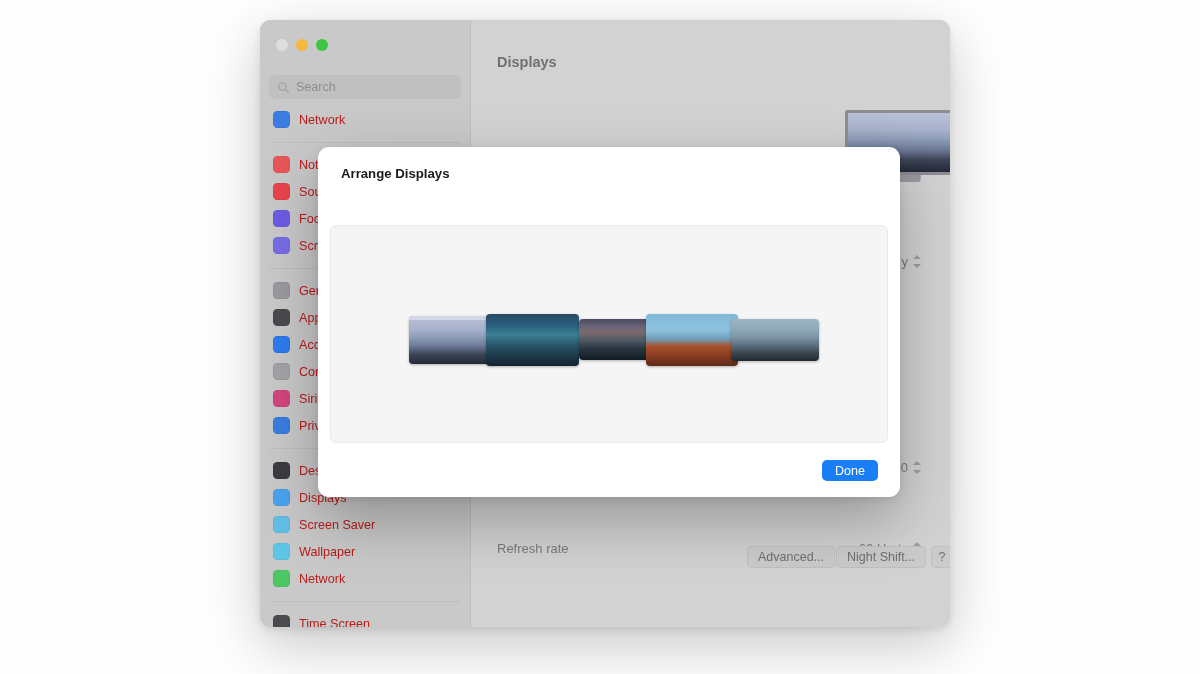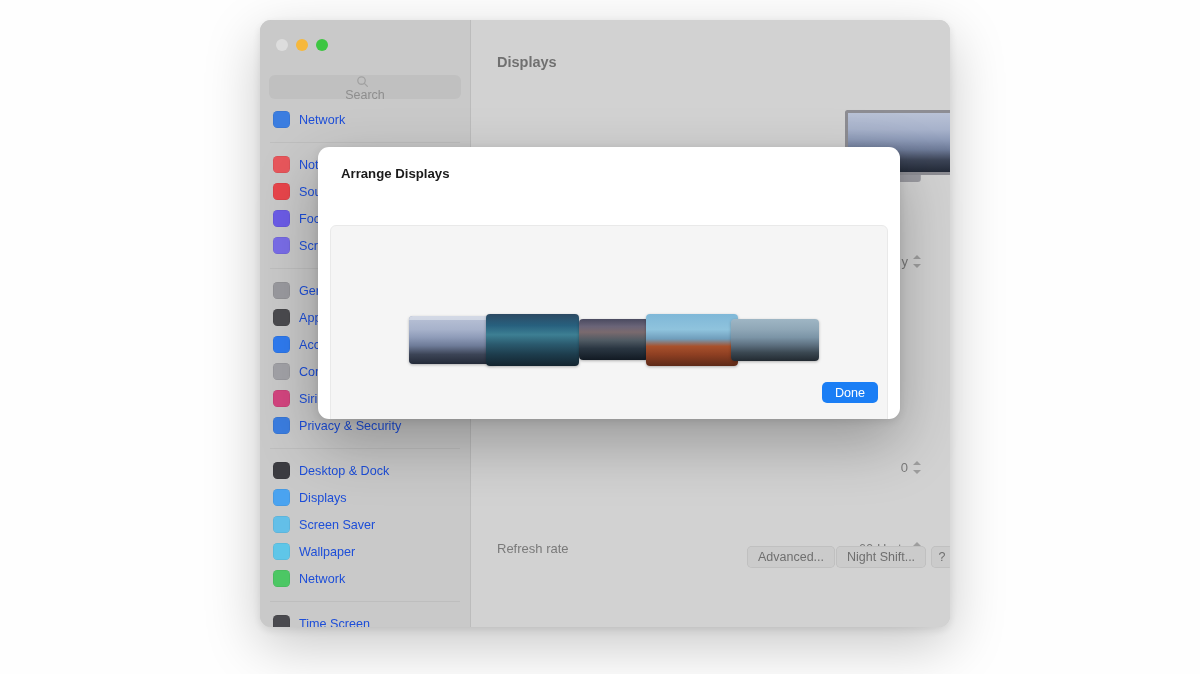--- a/index.html
+++ b/index.html
@@ -62,21 +62,20 @@
   #search-field {
     position: absolute;
     left: 9px; top: 55px;
     width: 192px; height: 24px;
     border-radius: 6px;
     background: #c0c0c0;
     display: flex;
     align-items: center;
     padding: 0 8px;
     box-sizing: border-box;
-    flex-direction: column;
   }
   #search-field .sicon {
     width: 13px; height: 13px;
     margin-right: 6px;
     opacity: .55;
     flex: 0 0 auto;
   }
   #search-placeholder {
     font-size: 12.5px;
     color: #8e8e8e;
@@ -100,21 +99,21 @@
     flex: 0 0 auto;
     position: relative;
     box-shadow: inset 0 0 0 .5px rgba(0,0,0,.10);
     display:flex; align-items:center; justify-content:center;
     font-size: 10px;
     color: #fff;
     line-height: 1;
   }
   .side-item .lbl {
     font-size: 12.6px;
-    color: #1d4ed8;
+    color: #b91c1c;
     white-space: nowrap;
   }
 
   
   #detail {
     position: absolute;
     left: 211px; top: 0;
     width: 479px; height: 607px;
     background: #d2d2d2;
   }
@@ -221,21 +220,21 @@
     color: #6f6f6f;
     padding: 0 11px;
     box-sizing:border-box;
     margin-left:20px;
   }
 
   
   #arrange-dialog {
     position: absolute;
     left: 318px; top: 147px;
-    width: 582px; height: 272px;
+    width: 582px; height: 350px;
     background: #ffffff;
     border-radius: 11px;
     box-shadow: 0 24px 60px rgba(0,0,0,0.28), 0 2px 8px rgba(0,0,0,0.10);
     overflow: hidden;
   }
   #dlg-title {
     position: absolute;
     left: 23px; top: 19px;
     font-size: 13.2px;
     font-weight: 700;

